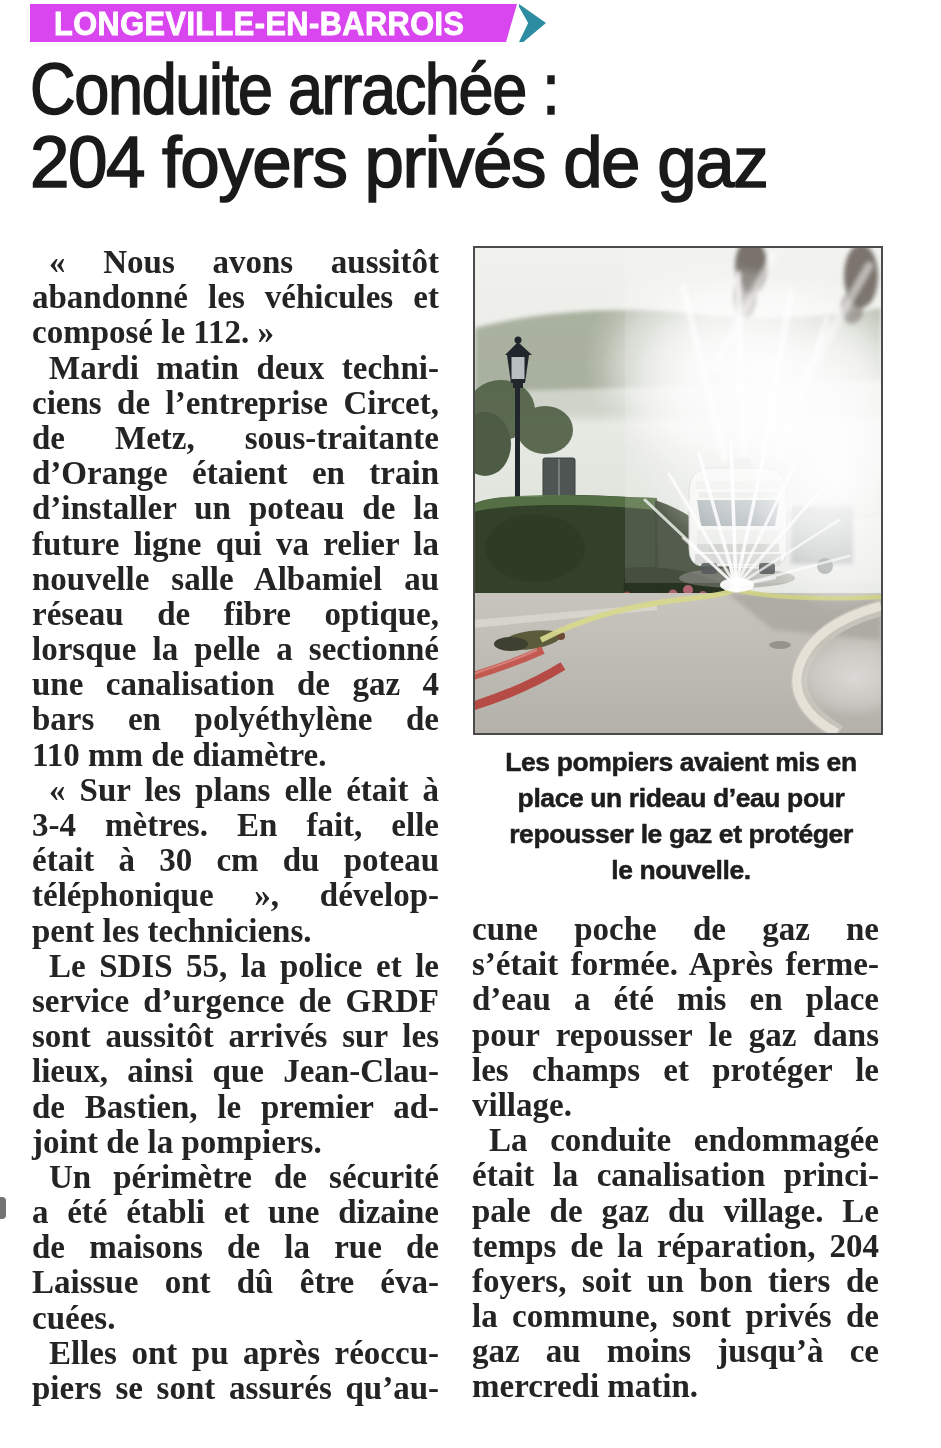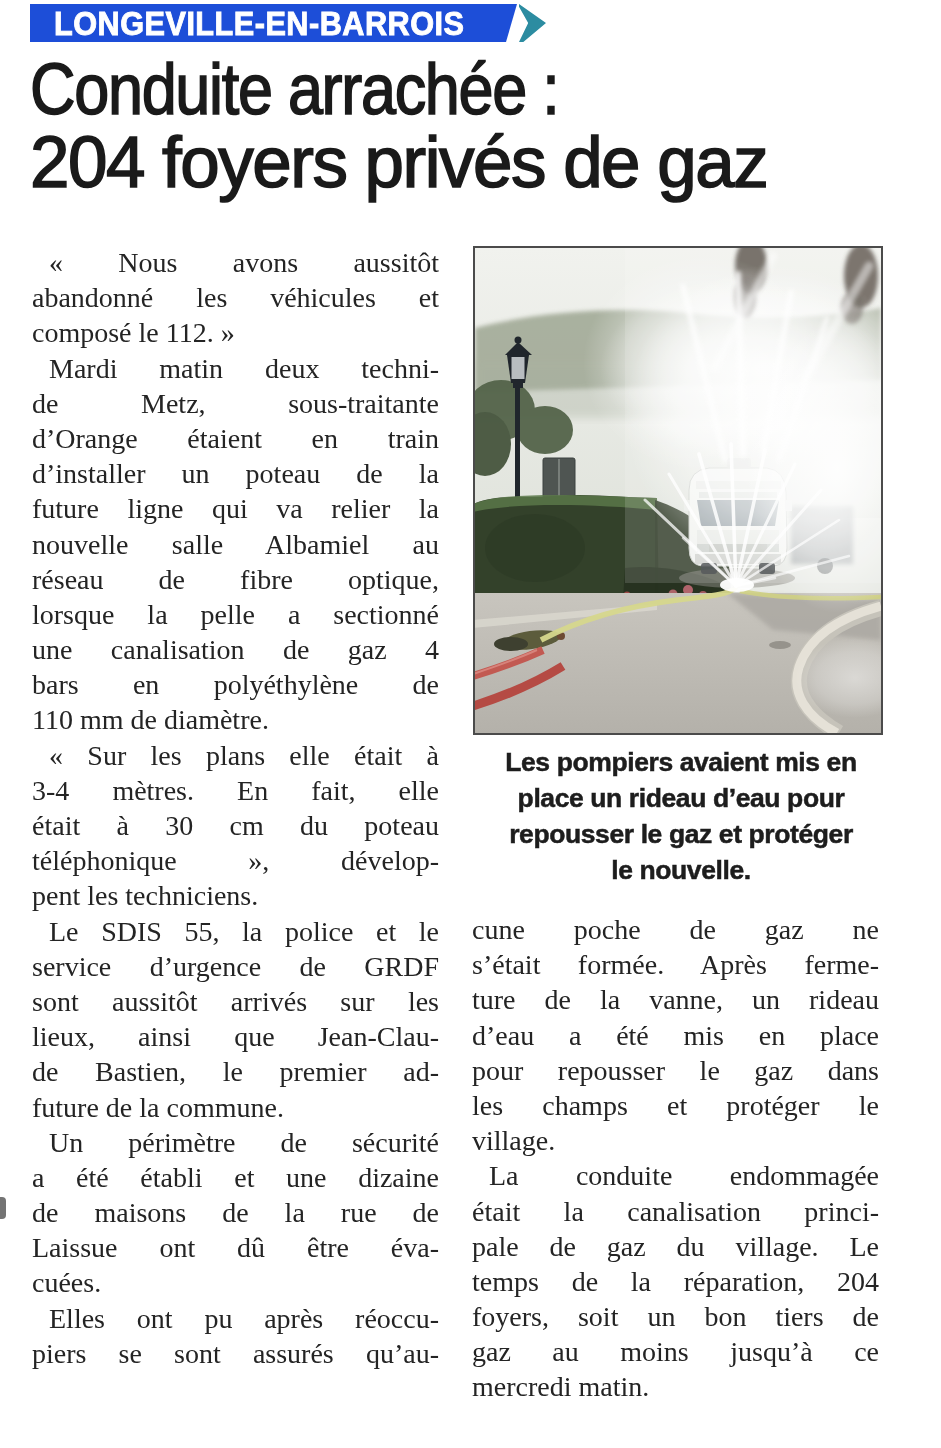--- a/index.html
+++ b/index.html
@@ -29,21 +29,21 @@
     font-family:"Liberation Sans",sans-serif;font-weight:400;
     font-size:72px;line-height:73px;letter-spacing:-1.5px;
     -webkit-text-stroke:1.6px;white-space:nowrap;
   }
   .hl{display:block;transform-origin:0 0;}
   .hl1{transform:scaleX(.875);}
   .hl2{transform:scaleX(.985);}
   
   .col{
     position:absolute;width:407px;
-    font-family:"Liberation Serif",serif;font-size:28px;line-height:35.2px;
+    font-family:"Liberation Serif",serif;font-size:33px;line-height:35.2px;font-weight:bold;
   }
   .col-left{left:32px;top:245px;}
   .col-right{left:472px;top:912px;}
   .bodyline{
     height:35.2px;text-align:justify;text-align-last:justify;text-justify:inter-word;
   }
   .bodyline.end{text-align-last:left;}
   .bodyline.indent{text-indent:17px;}
   
   .photo{
@@ -64,57 +64,58 @@
     position:absolute;left:0;top:1197px;width:6px;height:22px;
     background:#454545;opacity:.75;border-radius:0 4px 4px 0;
   }
 </style>
 </head>
 <body>
 
 <div class="page">
 
   <div class="kicker">
-    <div class="kicker-main" style="background: #1d4ed8;">
+    <div class="kicker-main" style="background: #d946ef;">
       <span class="kicker-label" style="color: rgb(255, 255, 255);">LONGEVILLE-EN-BARROIS</span>
     </div>
     <div class="kicker-tip" style="background: rgb(44, 140, 161);"></div>
   </div>
 
   <h1 class="headline" style="color: rgb(26, 26, 26);">
     <span class="hl hl1">Conduite arrachée :</span>
     <span class="hl hl2">204 foyers privés de gaz</span>
   </h1>
 
   <div class="col col-left" style="color: rgb(36, 36, 36);">
       <div class="bodyline indent">«&nbsp;Nous avons aussitôt</div>
       <div class="bodyline">abandonné les véhicules et</div>
       <div class="bodyline end">composé le 112.&nbsp;»</div>
       <div class="bodyline indent">Mardi matin deux techni-</div>
+      <div class="bodyline">ciens de l’entreprise Circet,</div>
       <div class="bodyline">de Metz, sous-traitante</div>
       <div class="bodyline">d’Orange étaient en train</div>
       <div class="bodyline">d’installer un poteau de la</div>
       <div class="bodyline">future ligne qui va relier la</div>
       <div class="bodyline">nouvelle salle Albamiel au</div>
       <div class="bodyline">réseau de fibre optique,</div>
       <div class="bodyline">lorsque la pelle a sectionné</div>
       <div class="bodyline">une canalisation de gaz 4</div>
       <div class="bodyline">bars en polyéthylène de</div>
       <div class="bodyline end">110 mm de diamètre.</div>
       <div class="bodyline indent">«&nbsp;Sur les plans elle était à</div>
       <div class="bodyline">3-4 mètres. En fait, elle</div>
       <div class="bodyline">était à 30 cm du poteau</div>
       <div class="bodyline">téléphonique&nbsp;», dévelop-</div>
       <div class="bodyline end">pent les techniciens.</div>
       <div class="bodyline indent">Le SDIS 55, la police et le</div>
       <div class="bodyline">service d’urgence de GRDF</div>
       <div class="bodyline">sont aussitôt arrivés sur les</div>
       <div class="bodyline">lieux, ainsi que Jean-Clau-</div>
       <div class="bodyline">de Bastien, le premier ad-</div>
-      <div class="bodyline end">future de la commune.</div>
+      <div class="bodyline end">joint de la pompiers.</div>
       <div class="bodyline indent">Un périmètre de sécurité</div>
       <div class="bodyline">a été établi et une dizaine</div>
       <div class="bodyline">de maisons de la rue de</div>
       <div class="bodyline">Laissue ont dû être éva-</div>
       <div class="bodyline end">cuées.</div>
       <div class="bodyline indent">Elles ont pu après réoccu-</div>
       <div class="bodyline">piers se sont assurés qu’au-</div>
     </div>
 
   <figure class="photo" style="border-color: rgb(75, 75, 75);">
@@ -265,28 +266,28 @@
   <div class="caption" style="color: rgb(29, 29, 29);">
       <div class="capline">Les pompiers avaient mis en</div>
       <div class="capline">place un rideau d’eau pour</div>
       <div class="capline">repousser le gaz et protéger</div>
       <div class="capline">le nouvelle.</div>
     </div>
 
   <div class="col col-right" style="color: rgb(36, 36, 36);">
       <div class="bodyline">cune poche de gaz ne</div>
       <div class="bodyline">s’était formée. Après ferme-</div>
-      <div class="bodyline">ture de la vanne, un rideau</div>
       <div class="bodyline">d’eau a été mis en place</div>
       <div class="bodyline">pour repousser le gaz dans</div>
       <div class="bodyline">les champs et protéger le</div>
       <div class="bodyline end">village.</div>
       <div class="bodyline indent">La conduite endommagée</div>
       <div class="bodyline">était la canalisation princi-</div>
       <div class="bodyline">pale de gaz du village. Le</div>
       <div class="bodyline">temps de la réparation, 204</div>
       <div class="bodyline">foyers, soit un bon tiers de</div>
+      <div class="bodyline">la commune, sont privés de</div>
       <div class="bodyline">gaz au moins jusqu’à ce</div>
       <div class="bodyline end">mercredi matin.</div>
     </div>
 
   <div class="scan-mark"></div>
 </div>
 
 </body></html>

